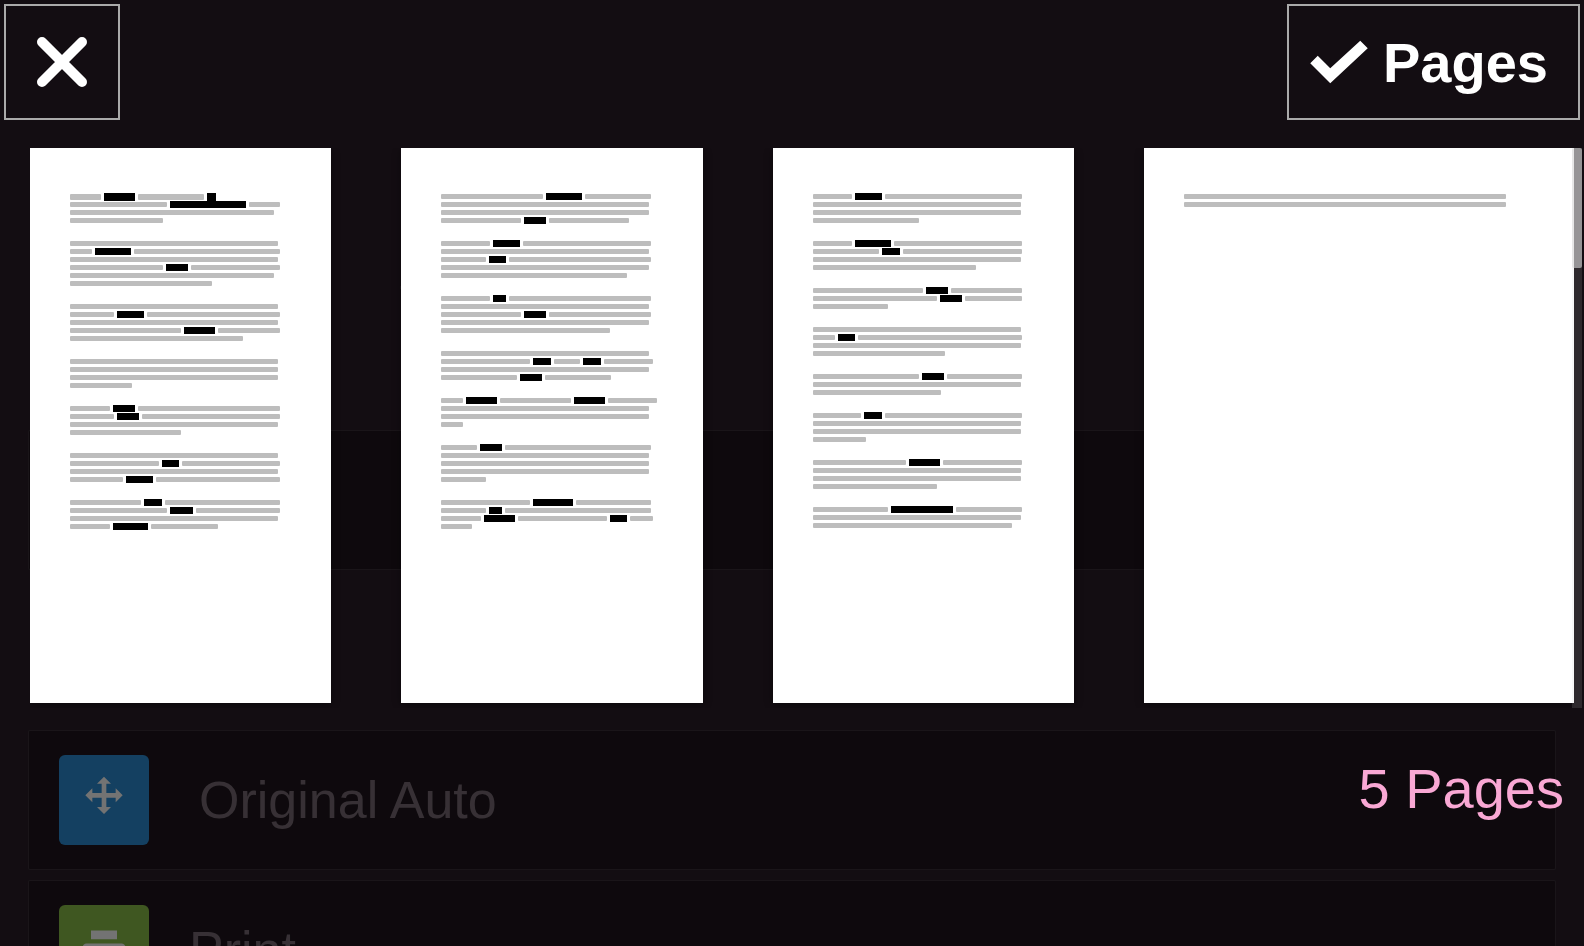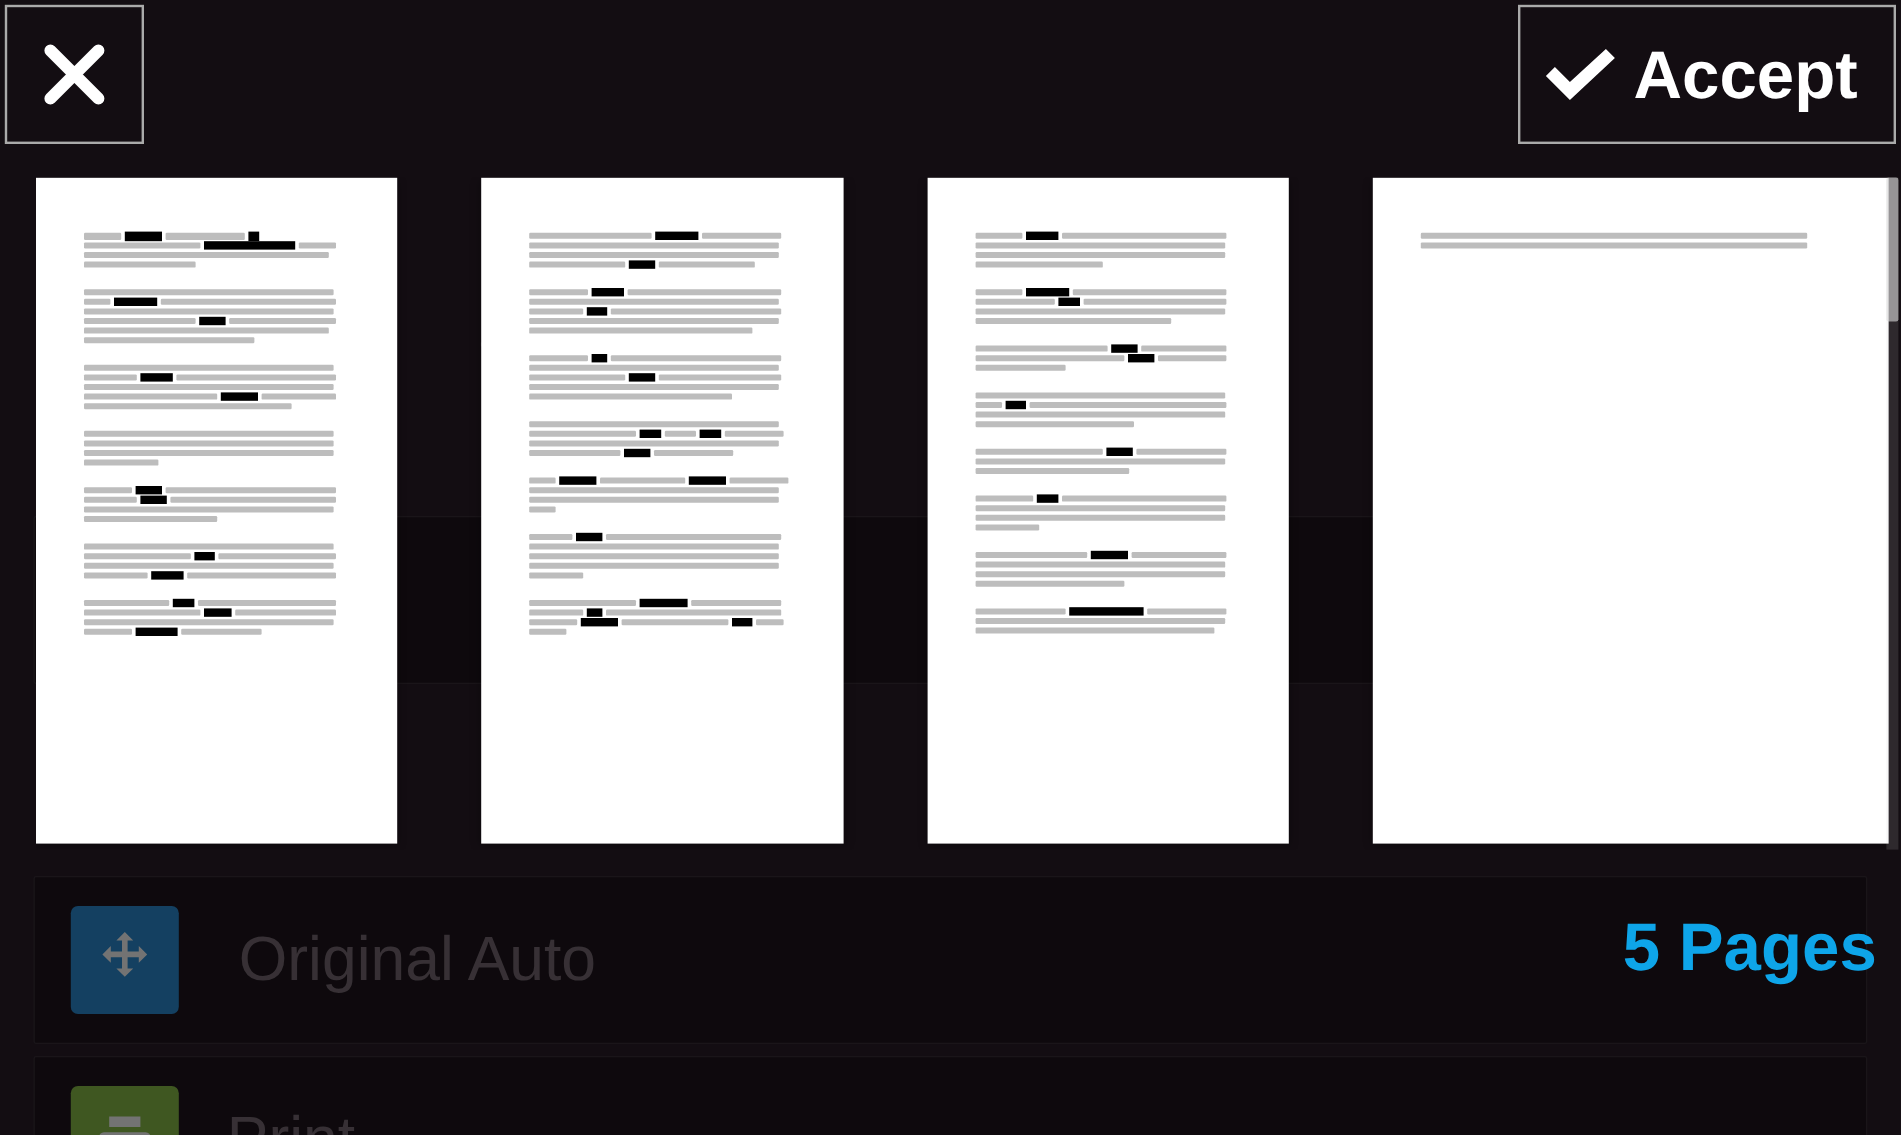--- a/index.html
+++ b/index.html
@@ -165,23 +165,23 @@
     height: 120px;
     background: rgba(220,220,220,0.6);
     border-radius: 2px;
   }
 
   
   .page-count {
     position: absolute;
     right: 20px;
     top: 756px;
-    color: #0ea5e9;
+    color: #f9a8d4;
     font-size: 56px;
-    font-weight: 700;
+    font-weight: 400;
     z-index: 3;
   }
 </style>
 </head>
 <body>
 
 <div class="background-dim">
   <div class="bg-subtitle">
     <span>tific</span>
   </div>
@@ -214,21 +214,21 @@
 <div class="close-btn">
   <svg viewBox="0 0 24 24">
     <path stroke="#fff" stroke-width="4" stroke-linecap="round" d="M4 4 L20 20 M20 4 L4 20"></path>
   </svg>
 </div>
 
 <div class="accept-btn">
   <svg viewBox="0 0 24 18">
     <path fill="#fff" d="M8.5 17.5L0.5 9.5l3-3 5 5L20.5 0.5l3 3z"></path>
   </svg>
-  <span>Accept</span>
+  <span>Pages</span>
 </div>
 
 <div class="pages-viewport">
   <div class="pages-row">
 
     <div class="page">
       <div class="para">
         <div class="line first">
             <span class="t" style="width:14%"></span>
             <span class="r" style="width:14%"></span>

